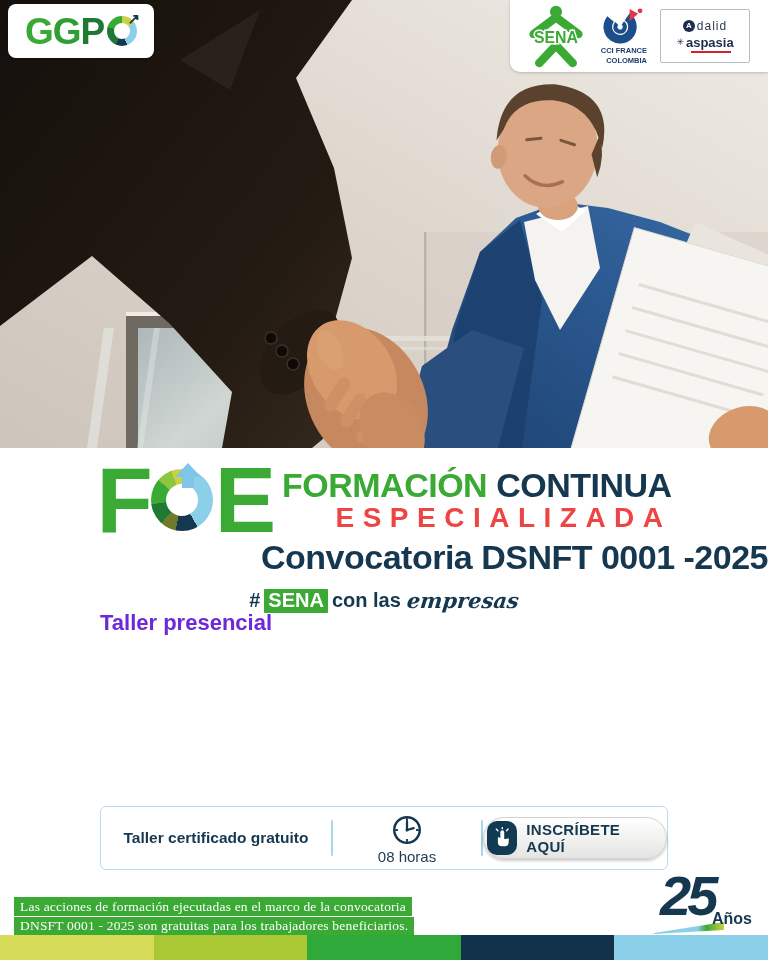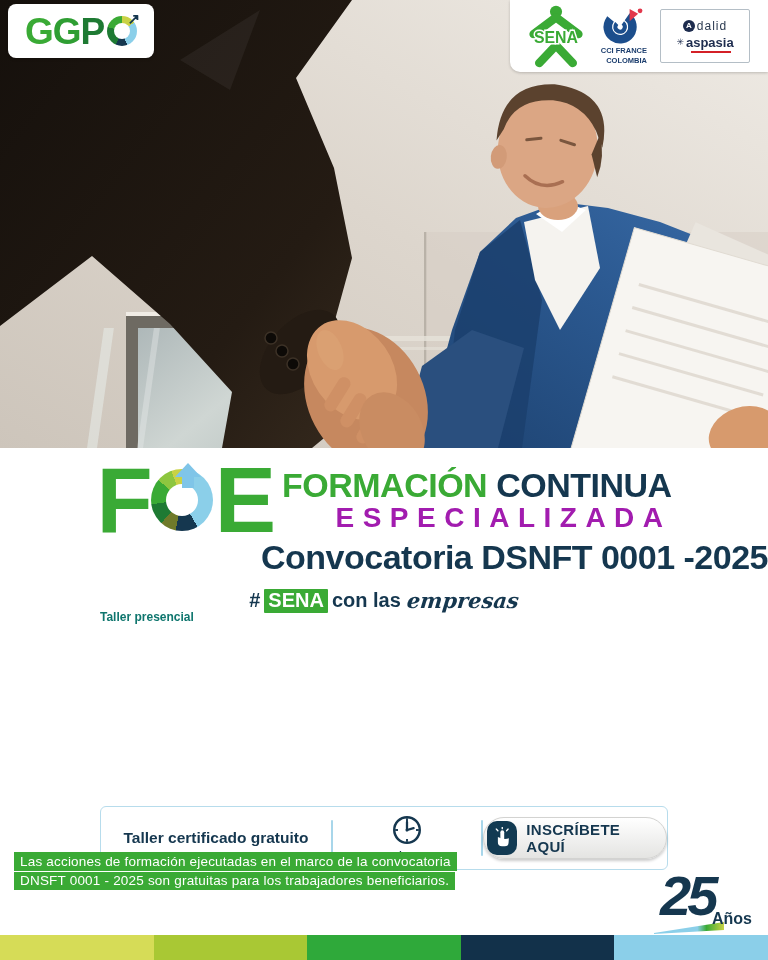--- a/index.html
+++ b/index.html
@@ -46,47 +46,47 @@
   .fce-row{display:flex;align-items:center;justify-content:center;margin-top:16px;height:72px;}
   .fce-letter{font-size:92px;font-weight:800;color:#3aaa35;line-height:60px;letter-spacing:-4px;}
   .fce-ring{position:relative;width:62px;height:62px;margin:0 2px;border-radius:50%;
             background:conic-gradient(from 0deg,#c9d245 0 12deg,#8bcfe9 12deg 150deg,#15374f 150deg 192deg,#6f7a2a 192deg 222deg,#1e7a33 222deg 262deg,#3aaa35 262deg 310deg,#8dc63f 310deg 340deg,#c9d245 340deg 360deg);}
   .fce-ring::after{content:"";position:absolute;left:15px;top:15px;width:32px;height:32px;border-radius:50%;background:#fff;}
   .fce-arrow{position:absolute;left:24px;top:-6px;z-index:2;}
   .fce-words{margin-left:10px;text-align:right;}
   .fce-line1{font-size:34px;font-weight:800;line-height:1.02;letter-spacing:-0.5px;}
   .fce-line1 .grn{color:#3aaa35;}
   .fce-line1 .nvy{color:#15374f;}
-  .fce-line2{font-size:28px;font-weight:800;color:#a21caf;letter-spacing:8.5px;line-height:1.05;}
+  .fce-line2{font-size:28px;font-weight:800;color:#ef4444;letter-spacing:8.5px;line-height:1.05;}
   .convocatoria{font-size:34px;font-weight:800;color:#15374f;letter-spacing:-0.5px;margin-top:2px;text-align:right;}
   .hashtag{margin-top:11px;font-size:20px;font-weight:800;color:#15374f;display:flex;align-items:center;justify-content:center;gap:4px;}
   .hashtag .sena-chip{background:#3aaa35;color:#fff;padding:0 4px 1px;border-radius:1px;}
   .hashtag .script{font-family:"DejaVu Serif",serif;font-style:italic;font-weight:600;font-size:21px;transform:skewX(-6deg);margin-left:2px;}
 
   
   .course{position:absolute;left:100px;top:610px;width:580px;text-align:left;}
-  .modality{font-size:12px;font-weight:700;color:#0f766e;}
+  .modality{font-size:22px;font-weight:700;color:#6d28d9;}
   .course-title{margin-top:5px;font-size:26.5px;font-weight:800;color:#17415e;line-height:1.1;letter-spacing:-0.3px;}
   .course-desc{margin-top:9px;font-size:18.5px;color:#33424d;line-height:1.22;}
 
   
   .infobox{position:absolute;left:100px;top:806px;width:566px;height:62px;border:1.5px solid #b7dcec;
            border-radius:6px;background:#fff;display:flex;align-items:center;}
   .cert-label{flex:0 0 230px;text-align:center;font-size:15.5px;font-weight:700;color:#15374f;}
   .vdivider{width:2px;height:36px;background:#a8d6ea;border-radius:2px;}
   .duration{flex:0 0 148px;display:flex;flex-direction:column;align-items:center;justify-content:center;line-height:1;}
   .duration-text{font-size:15px;color:#1c3a50;margin-top:2px;}
   .cta-area{flex:1;display:flex;justify-content:flex-start;}
   .cta-button{display:flex;align-items:center;gap:9px;padding:3px 18px 3px 3px;border-radius:22px;cursor:pointer;
               background:linear-gradient(#ffffff,#e4e4e2);border:1px solid #d3d3d1;box-shadow:0 2px 3px rgba(0,0,0,.2);}
   .cta-icon{width:34px;height:34px;background:#123a52;border-radius:10px;display:flex;align-items:center;justify-content:center;}
   .cta-text{font-size:15px;font-weight:800;color:#15374f;letter-spacing:.3px;}
 
   
-  .disclaimer{position:absolute;left:14px;top:852px;line-height:1;}
+  .disclaimer{position:absolute;left:14px;top:897px;line-height:1;font-family:Liberation Serif, serif;}
   .disclaimer-line{display:table;background:#3aaa35;color:#fff;font-size:13.5px;padding:2.5px 6px;margin-bottom:1px;letter-spacing:.2px;}
   .anniversary{position:absolute;right:6px;top:876px;width:110px;height:58px;}
   .anniv-number{position:absolute;left:8px;top:-8px;font-size:56px;font-weight:800;font-style:italic;color:#15374f;letter-spacing:-4px;line-height:1;}
   .anniv-label{position:absolute;right:10px;top:34px;font-size:16px;font-weight:800;color:#15374f;}
   .anniv-swoosh{position:absolute;left:2px;top:46px;}
 
   .stripe{position:absolute;left:0;bottom:0;width:768px;height:25px;display:flex;}
   .stripe-seg{flex:1;height:100%;}
 </style>
 </head>

